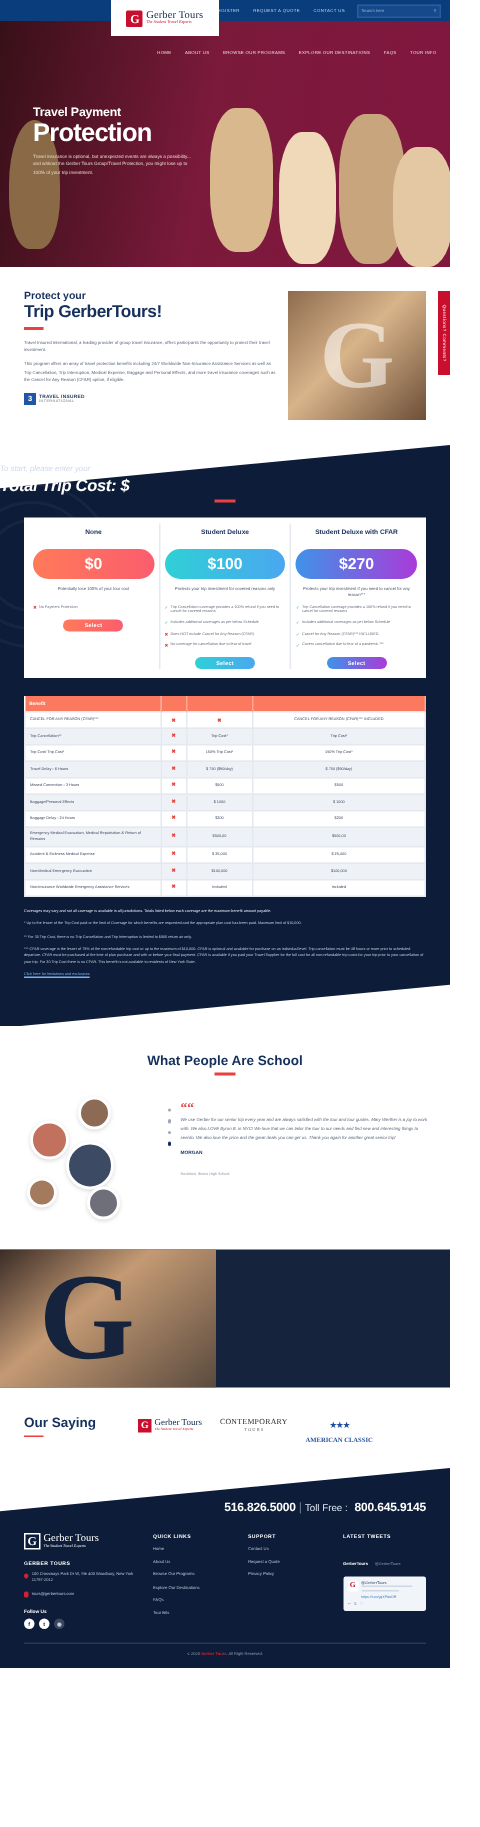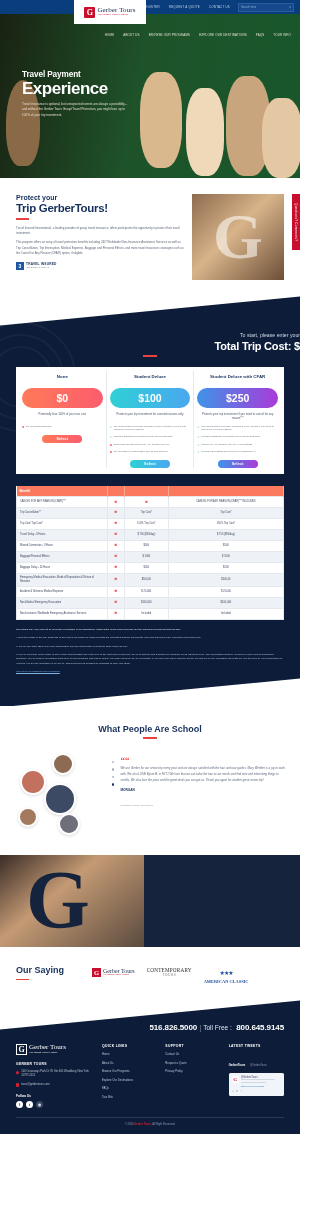--- a/index.html
+++ b/index.html
@@ -53,21 +53,21 @@
   }
 
   
   .hero {
     height: 164px; position: relative; overflow: hidden;
     background:
       radial-gradient(circle at 16% 55%, #6b5440 0 14%, transparent 40%),
       radial-gradient(circle at 62% 36%, #b9a184 0 16%, transparent 44%),
       radial-gradient(circle at 86% 62%, #8d7256 0 18%, transparent 48%),
       linear-gradient(150deg, #2b1a12 0%, #57412d 28%, #9d8straw 0%, #8a7257 52%, #4a3525 78%, #241712 100%);
-    background-color: #15803d;
+    background-color: #be185d;
   }
   .hero::before {
     content: ""; position: absolute; inset: 0;
     background: linear-gradient(100deg, rgba(26,14,9,.82) 0%, rgba(42,28,18,.45) 46%, rgba(30,20,14,.38) 100%);
   }
   .hero-figs { position: absolute; inset: 0; }
   .fig {
     position: absolute; border-radius: 50% 50% 40% 40%; filter: blur(.3px);
   }
   .nav {
@@ -122,21 +122,21 @@
   
   .pricing {
     background: #0d1c38; position: relative; padding: 16px 0 28px; overflow: hidden;
   }
   .pricing::before {
     content: ""; position: absolute; top: -18px; left: -20px; width: 360px; height: 34px;
     background: #fff; transform: rotate(-5.5deg);
   }
   .arcs { position: absolute; left: -34px; top: 28px; width: 120px; height: 120px; }
   .arc { position: absolute; border: 2px solid rgba(255,255,255,.045); border-radius: 50%; }
-  .pr-head { text-align: right; position: relative; z-index: 5; margin-top: 22px; }
+  .pr-head { text-align: left; position: relative; z-index: 5; margin-top: 0; font-style: italic; }
   .pr-kicker { color: #cfd9ea; font-size: 5.2px; }
   .pr-title { color: #fff; font-size: 11px; font-weight: bold; margin-top: 2px; letter-spacing: -.2px; }
   .pr-rule { width: 14px; height: 1.6px; background: #e9413f; margin: 3px auto 0; }
 
   .cards { display: flex; gap: 0; margin: 10px 16px 0; background: #fff; padding: 4px 3px 6px; position: relative; z-index: 5; }
   .card { flex: 1; padding: 3px 3px 0; text-align: center; border-right: .4px solid #e6e9ef; }
   .card:last-child { border-right: none; }
   .card-name { font-size: 4.4px; font-weight: bold; color: #16305c; line-height: 1.25; min-height: 11px; }
   .price-pill {
     margin: 3px 0 4px; height: 20px; border-radius: 10px; display: flex;
@@ -320,21 +320,21 @@
     <div class="nav">
       <span>HOME</span>
       <span>ABOUT US</span>
       <span>BROWSE OUR PROGRAMS</span>
       <span>EXPLORE OUR DESTINATIONS</span>
       <span>FAQS</span>
       <span>TOUR INFO</span>
     </div>
     <div class="hero-copy">
       <div class="hero-kicker">Travel Payment</div>
-      <div class="hero-title">Experience</div>
+      <div class="hero-title">Protection</div>
       <div class="hero-body">Travel insurance is optional, but unexpected events are always a possibility... and without the Gerber Tours Group/Travel Protection, you might lose up to 100% of your trip investment.</div>
     </div>
   </div>
 
   <div class="protect">
     <div class="qc-tab">Questions? Comments?</div>
     <div class="protect-inner">
       <div class="protect-left">
         <div class="p-kicker">Protect your</div>
         <div class="p-title">Trip GerberTours!</div>
@@ -399,21 +399,21 @@
         </div>
         <div class="feat">
           <span class="mk x">✖</span>
           <p>No coverage for cancellation due to fear of travel</p>
         </div>
         <div class="sel-btn pill-1">Select</div>
       </div>
 
       <div class="card">
         <div class="card-name">Student Deluxe with CFAR</div>
-        <div class="price-pill pill-2">$250</div>
+        <div class="price-pill pill-2">$270</div>
         <div class="card-sub">Protects your trip investment if you need to cancel for any reason***</div>
         <div class="feat">
           <span class="mk ok">✓</span>
           <p>Trip Cancellation coverage provides a 100% refund if you need to cancel for covered reasons</p>
         </div>
         <div class="feat">
           <span class="mk ok">✓</span>
           <p>Includes additional coverages as per below Schedule</p>
         </div>
         <div class="feat">

